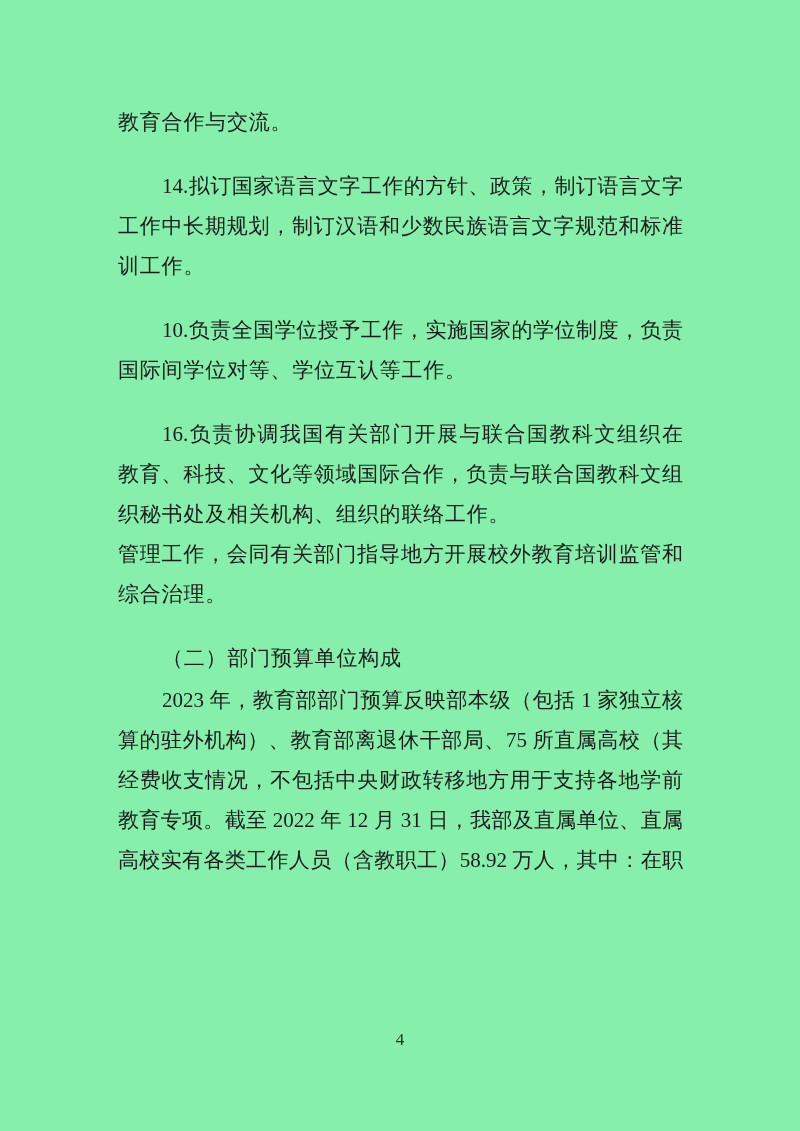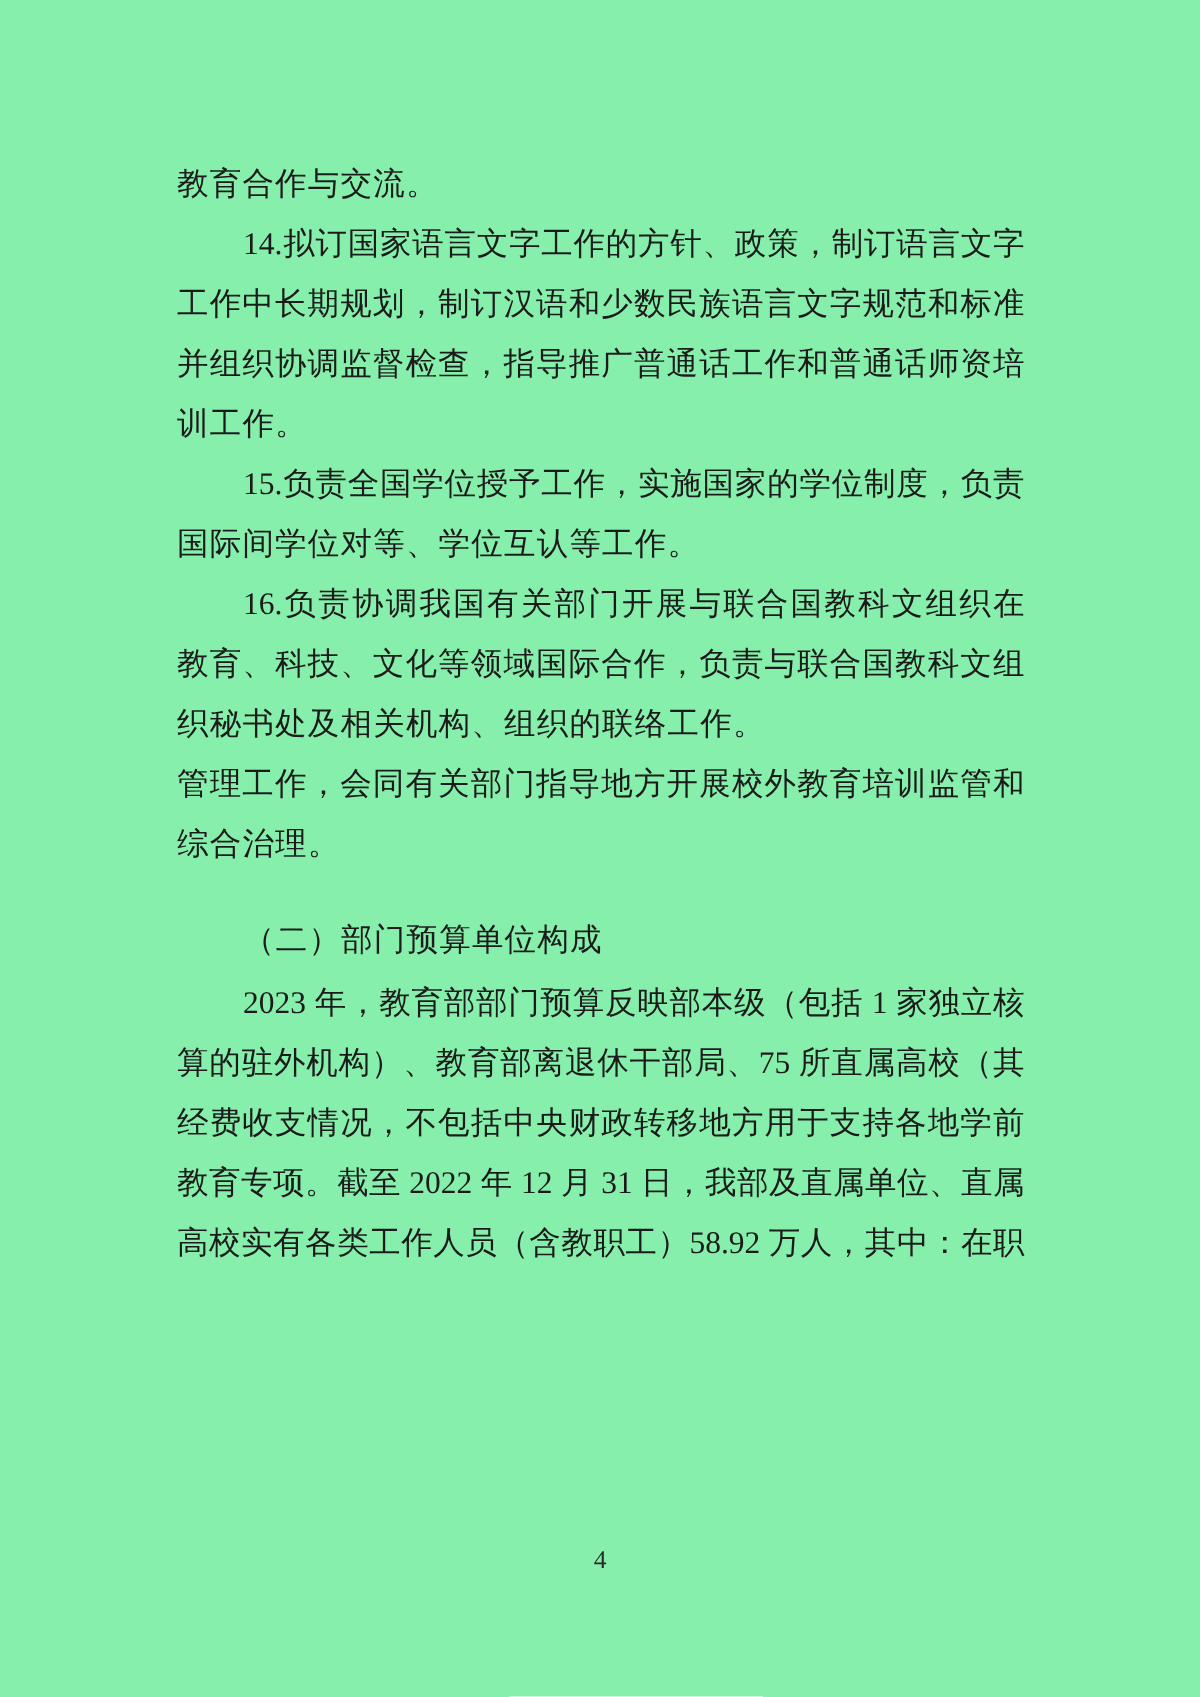--- a/index.html
+++ b/index.html
@@ -31,20 +31,21 @@
     white-space: normal;
   }
   .line.j {
     letter-spacing: 0;
     text-align: justify;
     text-align-last: justify;
     text-justify: inter-ideograph;
   }
   .line.indent {
     text-indent: 44px;
+    margin-top: 24px;
   }
   .line.heading {
     margin-top: 24px;
   }
   .line.gap {
     margin-top: 2px;
   }
   .footer {
     position: absolute;
     top: 1029px;
@@ -57,23 +58,22 @@
   }
 </style>
 </head>
 <body>
 
 <div class="page">
   <div class="content" id="content">
       <div class="line">教育合作与交流。</div>
       <div class="line j indent">14.拟订国家语言文字工作的方针、政策，制订语言文字</div>
       <div class="line j">工作中长期规划，制订汉语和少数民族语言文字规范和标准</div>
-      <div class="line j">并组织协调监督检查，指导推广普通话工作和普通话师资培</div>
       <div class="line">训工作。</div>
-      <div class="line j indent">15.负责全国学位授予工作，实施国家的学位制度，负责</div>
+      <div class="line j indent">10.负责全国学位授予工作，实施国家的学位制度，负责</div>
       <div class="line">国际间学位对等、学位互认等工作。</div>
       <div class="line j indent">16.负责协调我国有关部门开展与联合国教科文组织在</div>
       <div class="line j">教育、科技、文化等领域国际合作，负责与联合国教科文组</div>
       <div class="line">织秘书处及相关机构、组织的联络工作。</div>
       <div class="line j">管理工作，会同有关部门指导地方开展校外教育培训监管和</div>
       <div class="line">综合治理。</div>
       <div class="line indent heading">（二）部门预算单位构成</div>
       <div class="line j indent gap">2023 年，教育部部门预算反映部本级（包括 1 家独立核</div>
       <div class="line j">算的驻外机构）、教育部离退休干部局、75 所直属高校（其</div>
       <div class="line j">经费收支情况，不包括中央财政转移地方用于支持各地学前</div>

